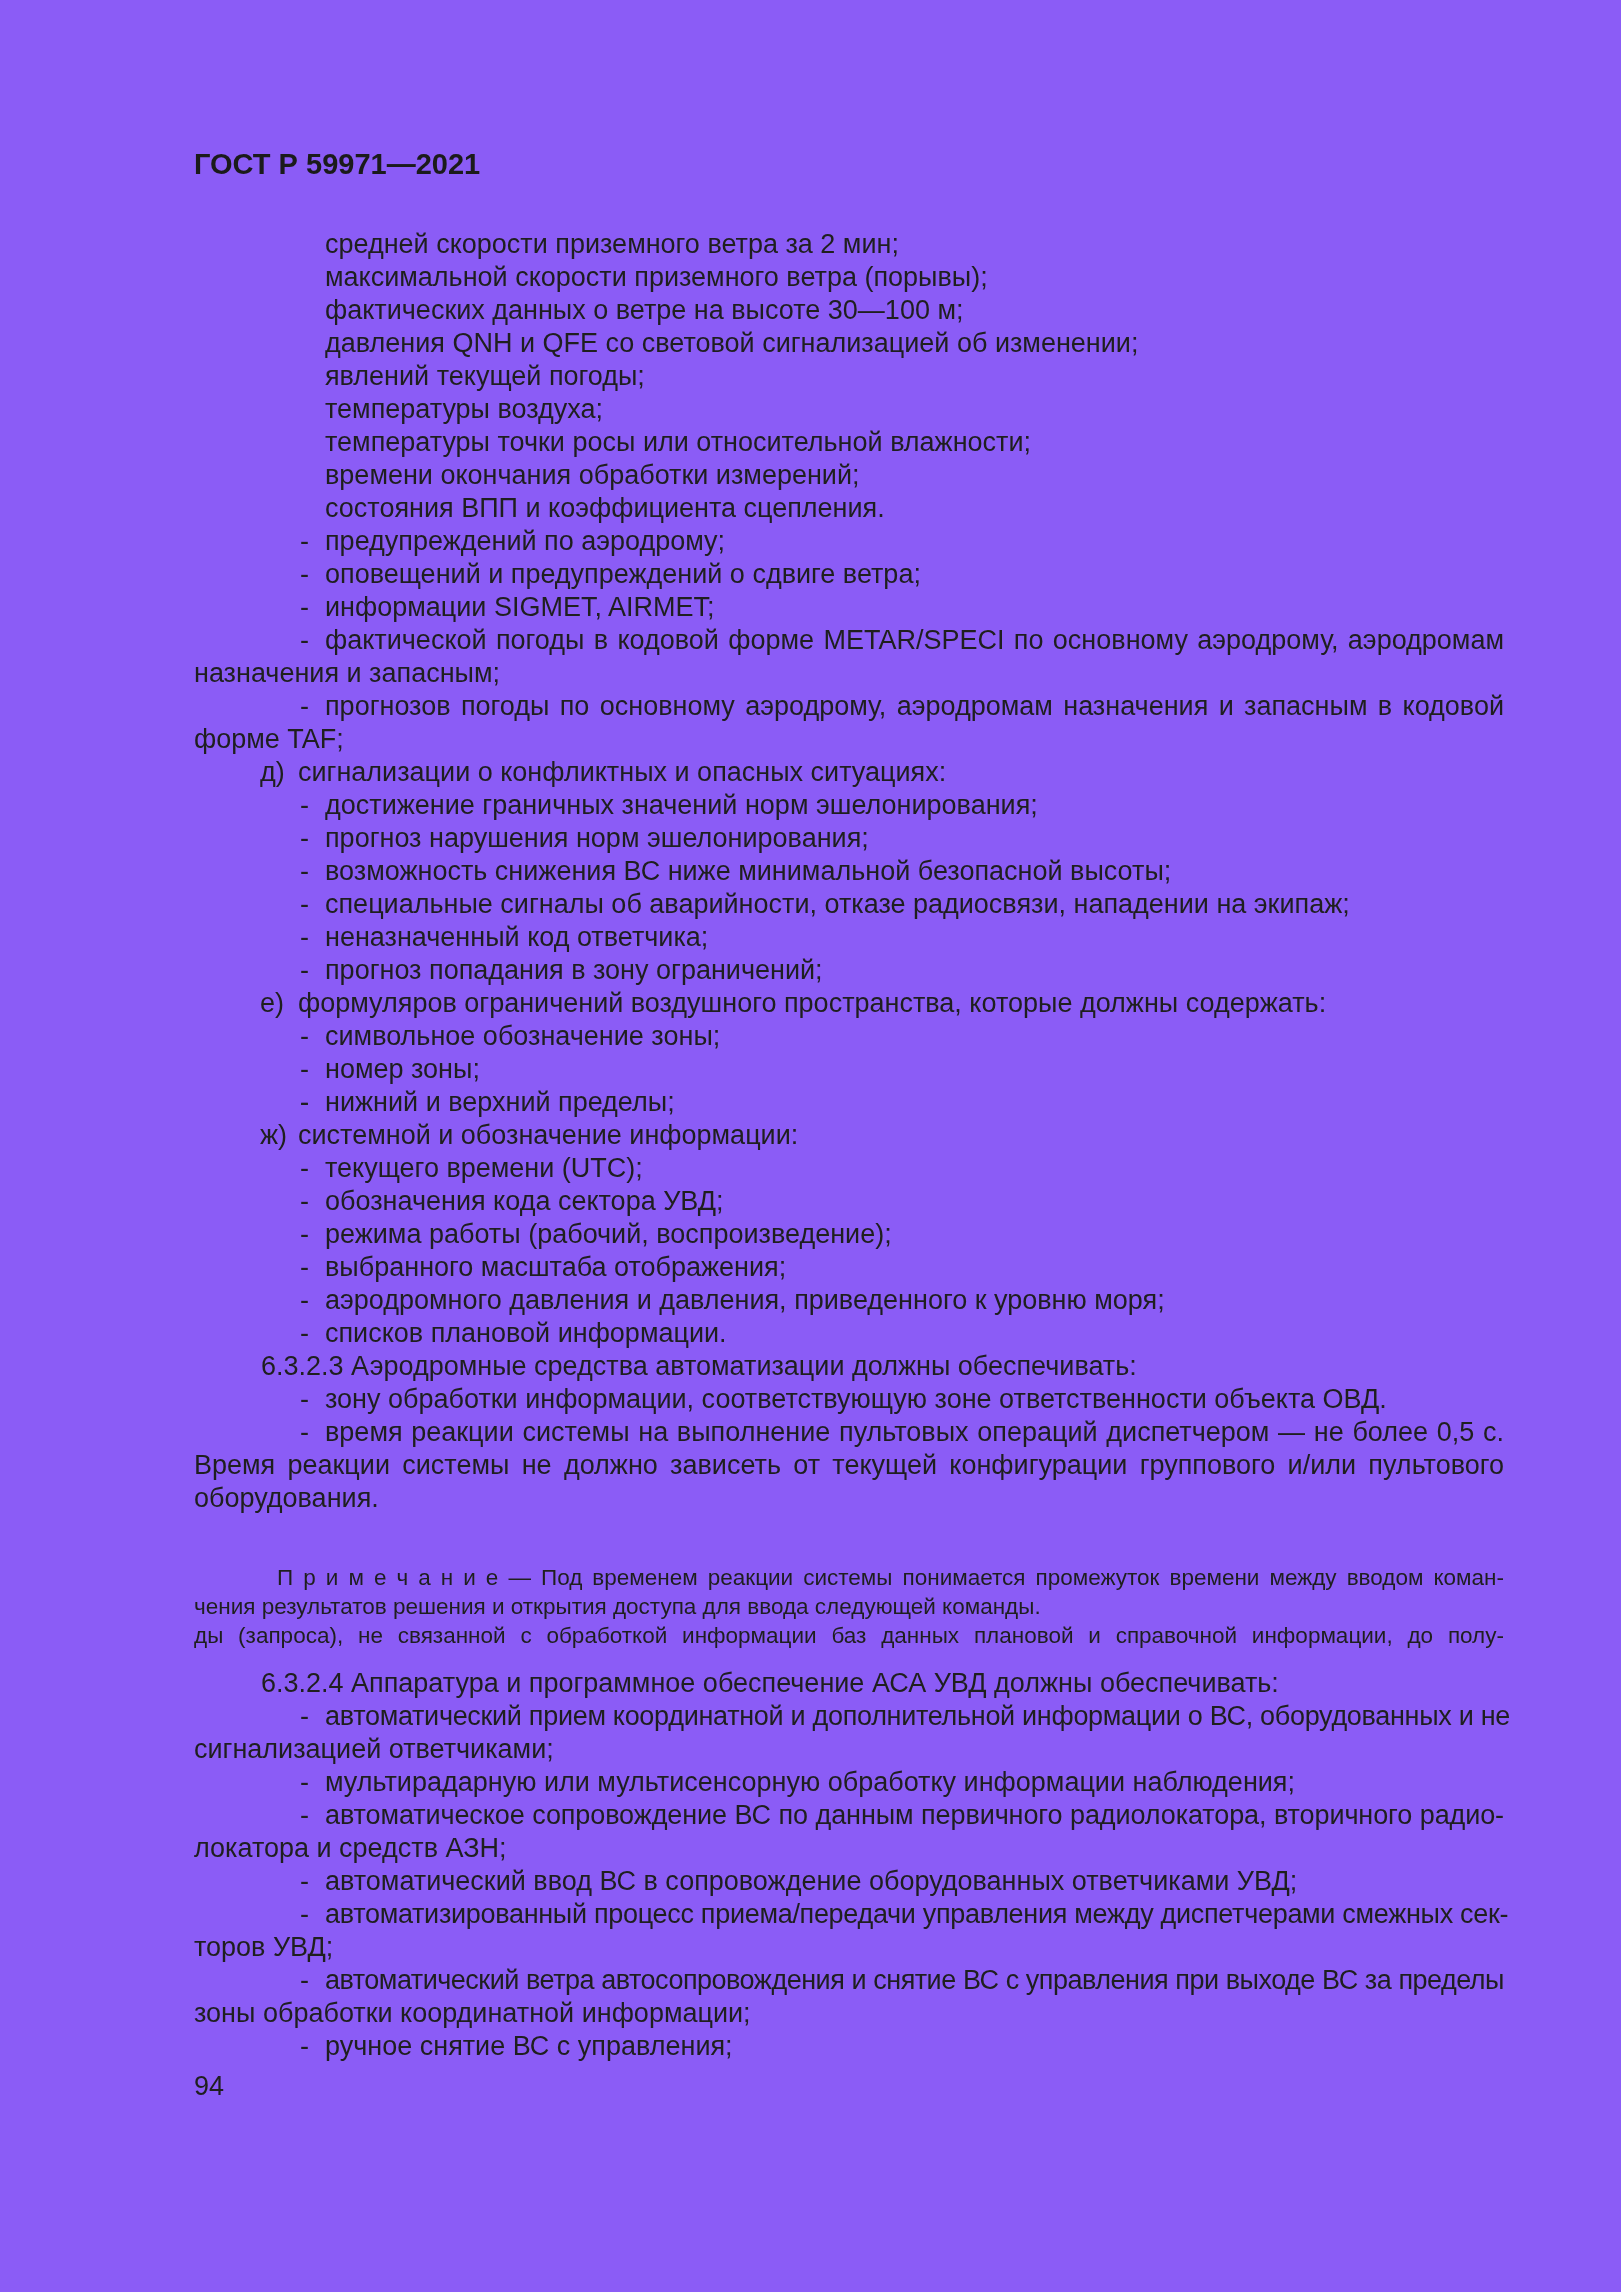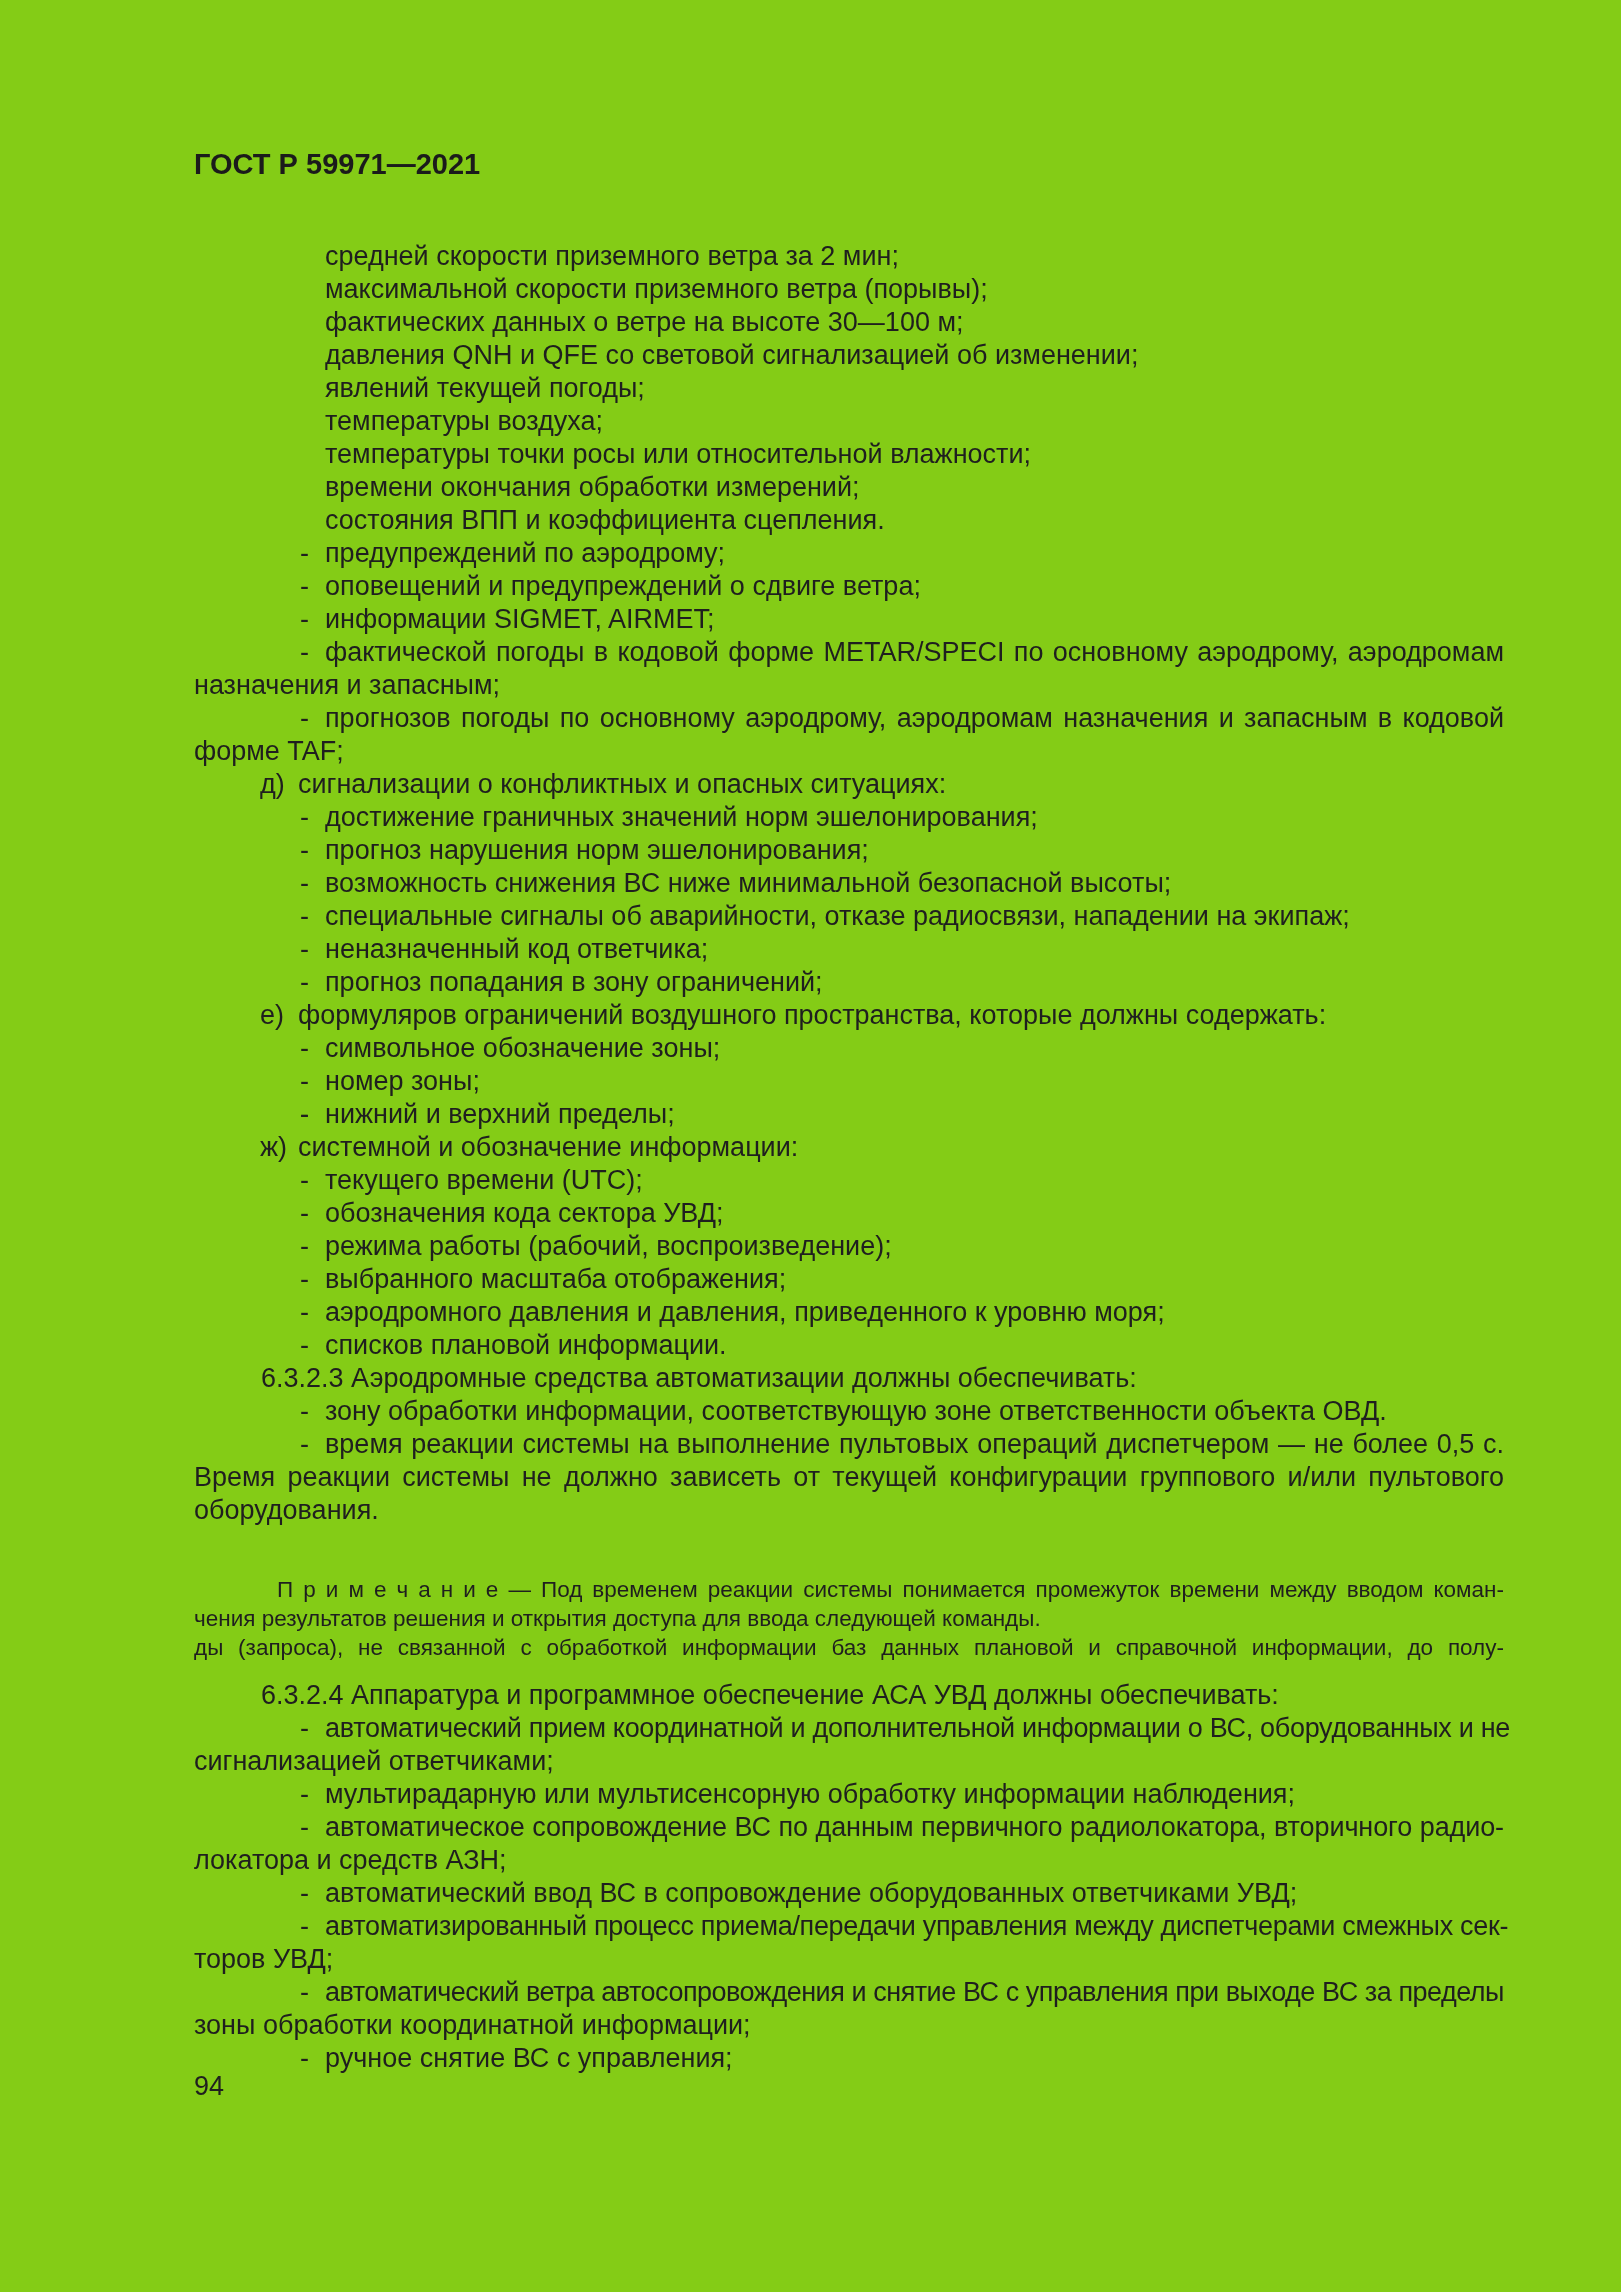--- a/index.html
+++ b/index.html
@@ -5,36 +5,36 @@
   html, body { margin: 0; padding: 0; }
   body {
     width: 1621px; height: 2293px;
     background: #ffffff;
     font-family: "Liberation Sans", "DejaVu Sans", sans-serif;
     color: #1f1f1f;
   }
   .page {
     position: relative;
     width: 1621px; height: 2293px;
-    background: #84cc16;
+    background: #8b5cf6;
     overflow: hidden;
   }
   .header {
     position: absolute;
     left: 194px; top: 147px;
     margin: 0;
     font-size: 29px;
     font-weight: bold;
     line-height: 35px;
     color: #1b1b1b;
     white-space: nowrap;
   }
   .body {
     position: absolute;
-    left: 194px; top: 240px;
+    left: 194px; top: 228px;
     width: 1310px;
   }
   .ln {
     position: relative;
     line-height: 33px;
     font-size: 27px;
     text-align: left;
   }
   .mk { position: absolute; left: 0; top: 0; }
   

